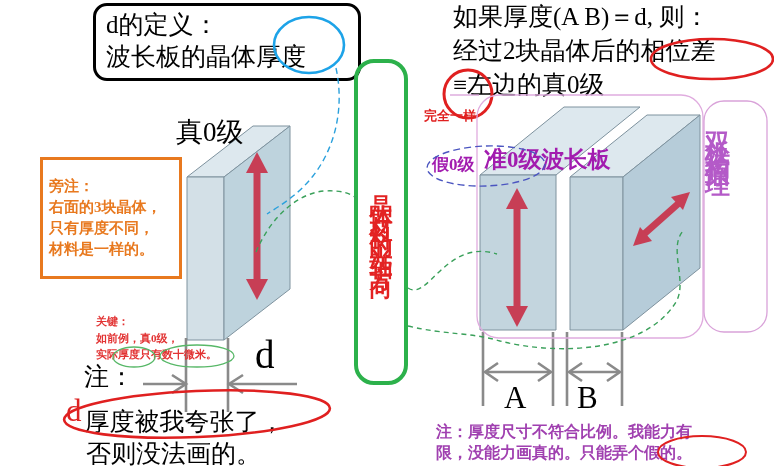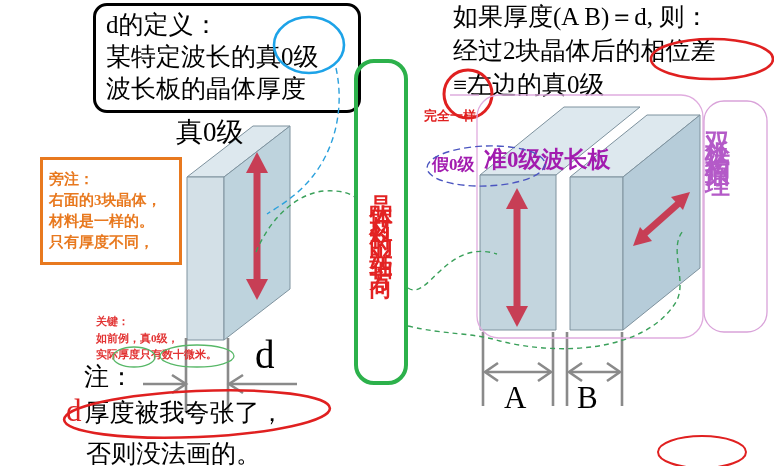--- a/index.html
+++ b/index.html
@@ -6,27 +6,27 @@
   #stage{position:relative;width:774px;height:466px;background:#ffffff;overflow:hidden;
          font-family:Liberation Serif, serif;color:#000;}
   #stage svg{position:absolute;left:0;top:0;}
   .abs{position:absolute;white-space:nowrap;}
   #title-box{left:93px;top:3px;width:244px;padding:3px 8px 5px 10px;
              border:3px solid #000;border-radius:14px;font-size:25px;line-height:32px;}
   #condition{left:453px;top:0;font-size:25px;line-height:34px;}
   #condition .row{display:flex;align-items:baseline;}
   #identical-note{left:424px;top:107px;font-size:13px;font-weight:bold;color:#e02020;}
   #left-plate-label{left:176px;top:114px;font-size:27px;}
-  #side-note{left:40px;top:157px;width:124px;border:3px solid #e8791f;padding:9px 6px;
+  #side-note{left:40px;top:157px;width:124px;border:3px solid #e8791f;padding:16px 6px;
              font-size:15px;font-weight:bold;color:#e8791f;line-height:21px;}
   #key-note{left:96px;top:313px;font-size:11px;font-weight:bold;color:#e23333;line-height:16.5px;}
   #exag-prefix{left:84px;top:360px;font-size:25px;}
   #exag-row{left:66px;top:396px;display:flex;align-items:flex-start;}
   #exag-row .red-d{font-size:31px;color:#dd2222;line-height:30px;margin-right:3px;}
-  #exag-row .txt{font-size:25px;}
+  #exag-row .txt{font-size:25px;margin-top:9px;}
   #exag-line2{left:86px;top:437px;font-size:25px;}
   #d-label{left:255px;top:332px;font-size:39px;}
   #a-label{left:504px;top:380px;font-size:31px;}
   #b-label{left:577px;top:380px;font-size:31px;}
   #fake-label{left:432px;top:153px;font-size:17px;font-weight:bold;color:#a21caf;}
   #plate-label{left:484px;top:144px;font-size:23px;font-weight:600;color:#a21caf;}
   #structure-label{left:701px;top:112px;writing-mode:vertical-rl;text-orientation:upright;
                    font-size:25px;letter-spacing:8px;font-weight:600;color:#b45ac8;}
   #scale-note{left:436px;top:421px;font-size:16px;font-weight:bold;color:#a040b0;line-height:21px;}
   #axis-box{left:354px;top:59px;width:46px;height:318px;border:4px solid #2cb14b;border-radius:20px;
@@ -92,42 +92,41 @@
       <path d="M498,363 L485,372 L498,381"></path>
       <path d="M538,363 L551,372 L538,381"></path>
       <line x1="570" y1="372" x2="619" y2="372"></line>
       <path d="M582,363 L569,372 L582,381"></path>
       <path d="M607,363 L620,372 L607,381"></path>
     </g>
   </svg>
 
   <div class="abs" id="title-box">
     <div>d的定义：</div>
-    <div>某特定波长的真0级</div>
     <div>波长板的晶体厚度</div>
   </div>
 
   <div class="abs" id="condition">
     <div>如果厚度(A B)＝d, 则：</div>
     <div>经过2块晶体后的相位差</div>
     <div class="row">
       <span>≡</span>
       <span>左边的真0级</span>
     </div>
   </div>
 
   <div class="abs" id="identical-note">完全一样</div>
 
   <div class="abs" id="left-plate-label">真0级</div>
 
   <div class="abs" id="side-note">
     <div>旁注：</div>
     <div>右面的3块晶体，</div>
+    <div>只有厚度不同，</div>
     <div>材料是一样的。</div>
-    <div>只有厚度不同，</div>
   </div>
 
   <div class="abs" id="key-note">
     <div>关键：</div>
     <div>如前例，真0级，</div>
     <div>实际厚度只有数十微米。</div>
   </div>
 
   <div class="abs" id="exag-prefix">注：</div>
   <div class="abs" id="exag-row">
@@ -137,20 +136,24 @@
   <div class="abs" id="exag-line2">否则没法画的。</div>
 
   <div class="abs" id="d-label">d</div>
   <div class="abs" id="a-label">A</div>
   <div class="abs" id="b-label">B</div>
 
   <div class="abs" id="fake-label">假0级</div>
   <div class="abs" id="plate-label">准0级波长板</div>
   <div class="abs" id="structure-label">双板结构原理</div>
 
+  <div class="abs" id="scale-note">
+    <div>注：厚度尺寸不符合比例。我能力有</div>
+    <div><span>限，没能力画真的。只能弄个</span><span>假的。</span></div>
+  </div>
 
   <div class="abs" id="axis-box">
     <div class="vtext">晶体材料的光轴方向</div>
   </div>
 
   <svg width="774" height="466" viewBox="0 0 774 466" style="pointer-events:none">
     <ellipse cx="309" cy="45" rx="35" ry="28" fill="none" stroke="#1da3e8" stroke-width="2.6"></ellipse>
     <path d="M336,68 C344,105 337,145 313,176 C298,195 281,205 267,214" fill="none" stroke="#2aa0dc" stroke-width="1.4" stroke-dasharray="6 4"></path>
     <ellipse cx="712" cy="59" rx="61" ry="20" fill="none" stroke="#e02020" stroke-width="2.6"></ellipse>
     <circle cx="468" cy="94" r="24" fill="none" stroke="#e02020" stroke-width="3"></circle>

